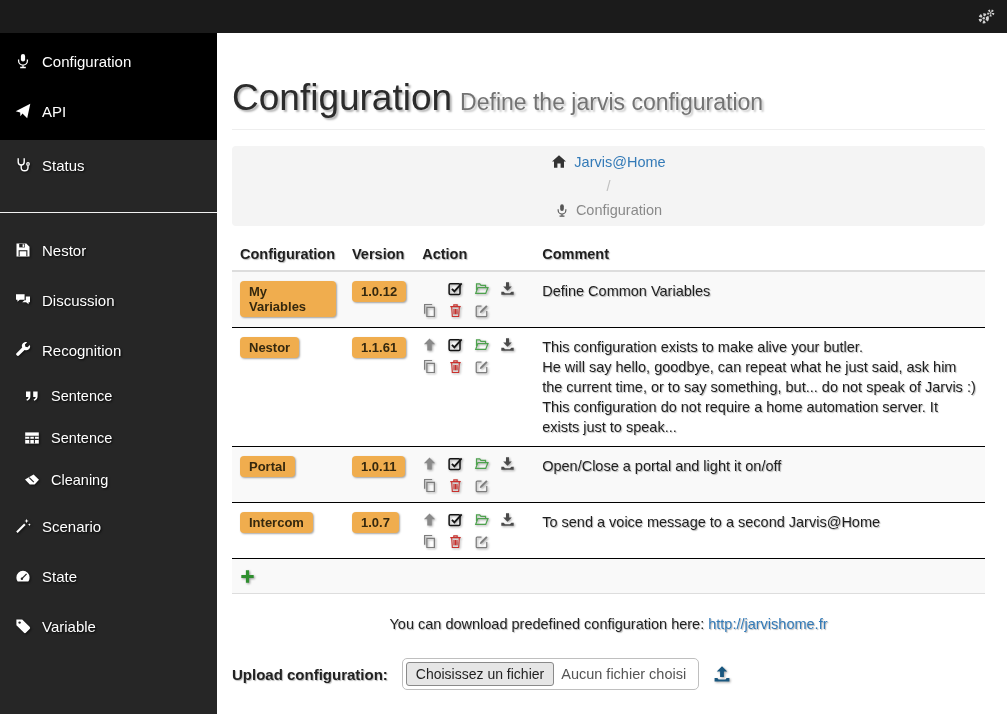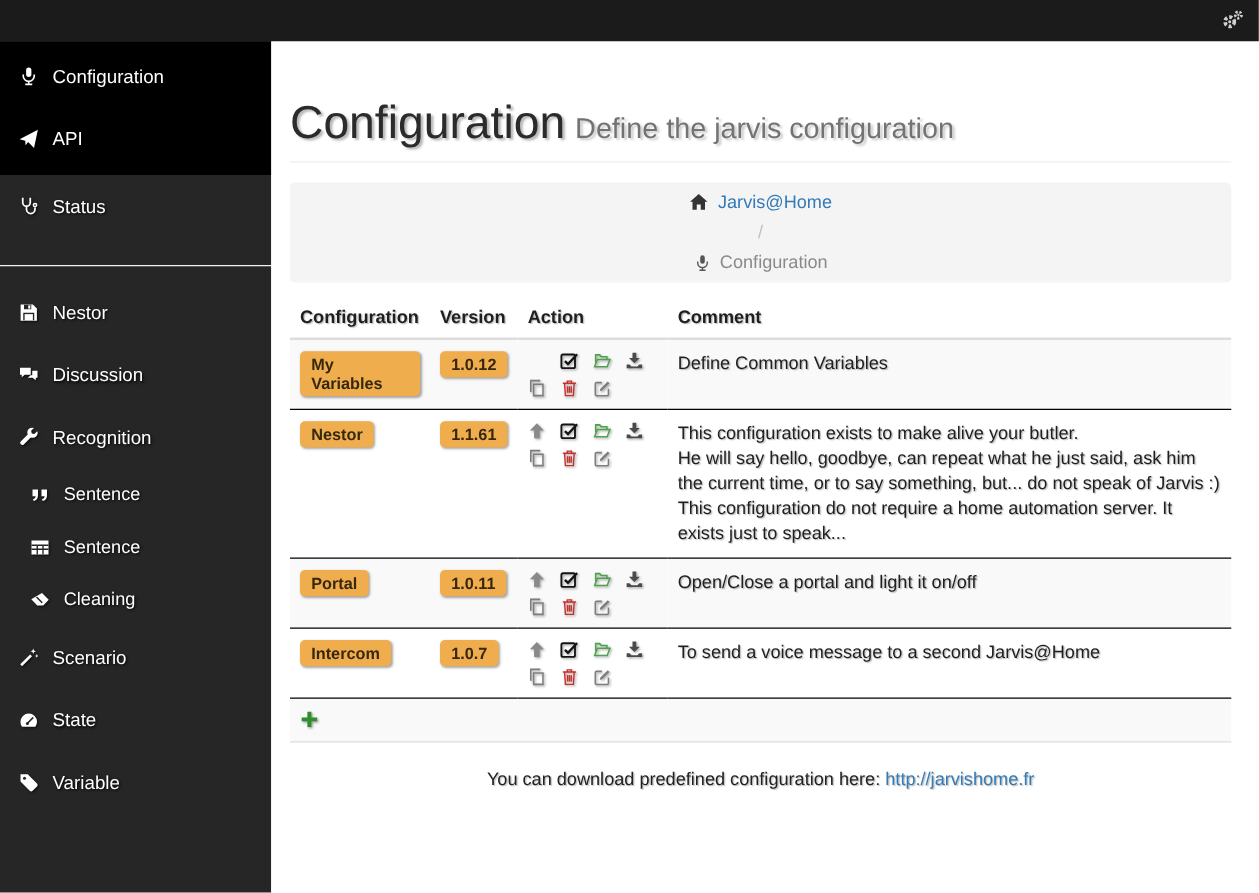--- a/index.html
+++ b/index.html
@@ -520,14 +520,27 @@
               </svg></span>
         </td>
       </tr>
     </tbody>
   </table>
 
   <p class="dl-line">
     <span>You can download predefined configuration here: </span><a>http://jarvishome.fr</a>
   </p>
 
+  <div class="upload-row">
+    <label>Upload configuration:</label>
+    <span class="file-widget">
+      <button class="file-btn">Choisissez un fichier</button>
+      <span class="file-status">Aucun fichier choisi</span>
+    </span>
+    <span class="upload-btn">
+      <span class="icon"><svg viewBox="0 0 16 16" xmlns="http://www.w3.org/2000/svg">
+            <path d="M8 1.1 12.7 5.8h-3v4.8H6.3V5.8h-3Z"></path>
+            <path d="M1.4 14.6v-3h2.5l1 1.2h6.2l1-1.2h2.5v3Z"></path>
+          </svg></span>
+    </span>
+  </div>
 
 </div>
 
 </body></html>

